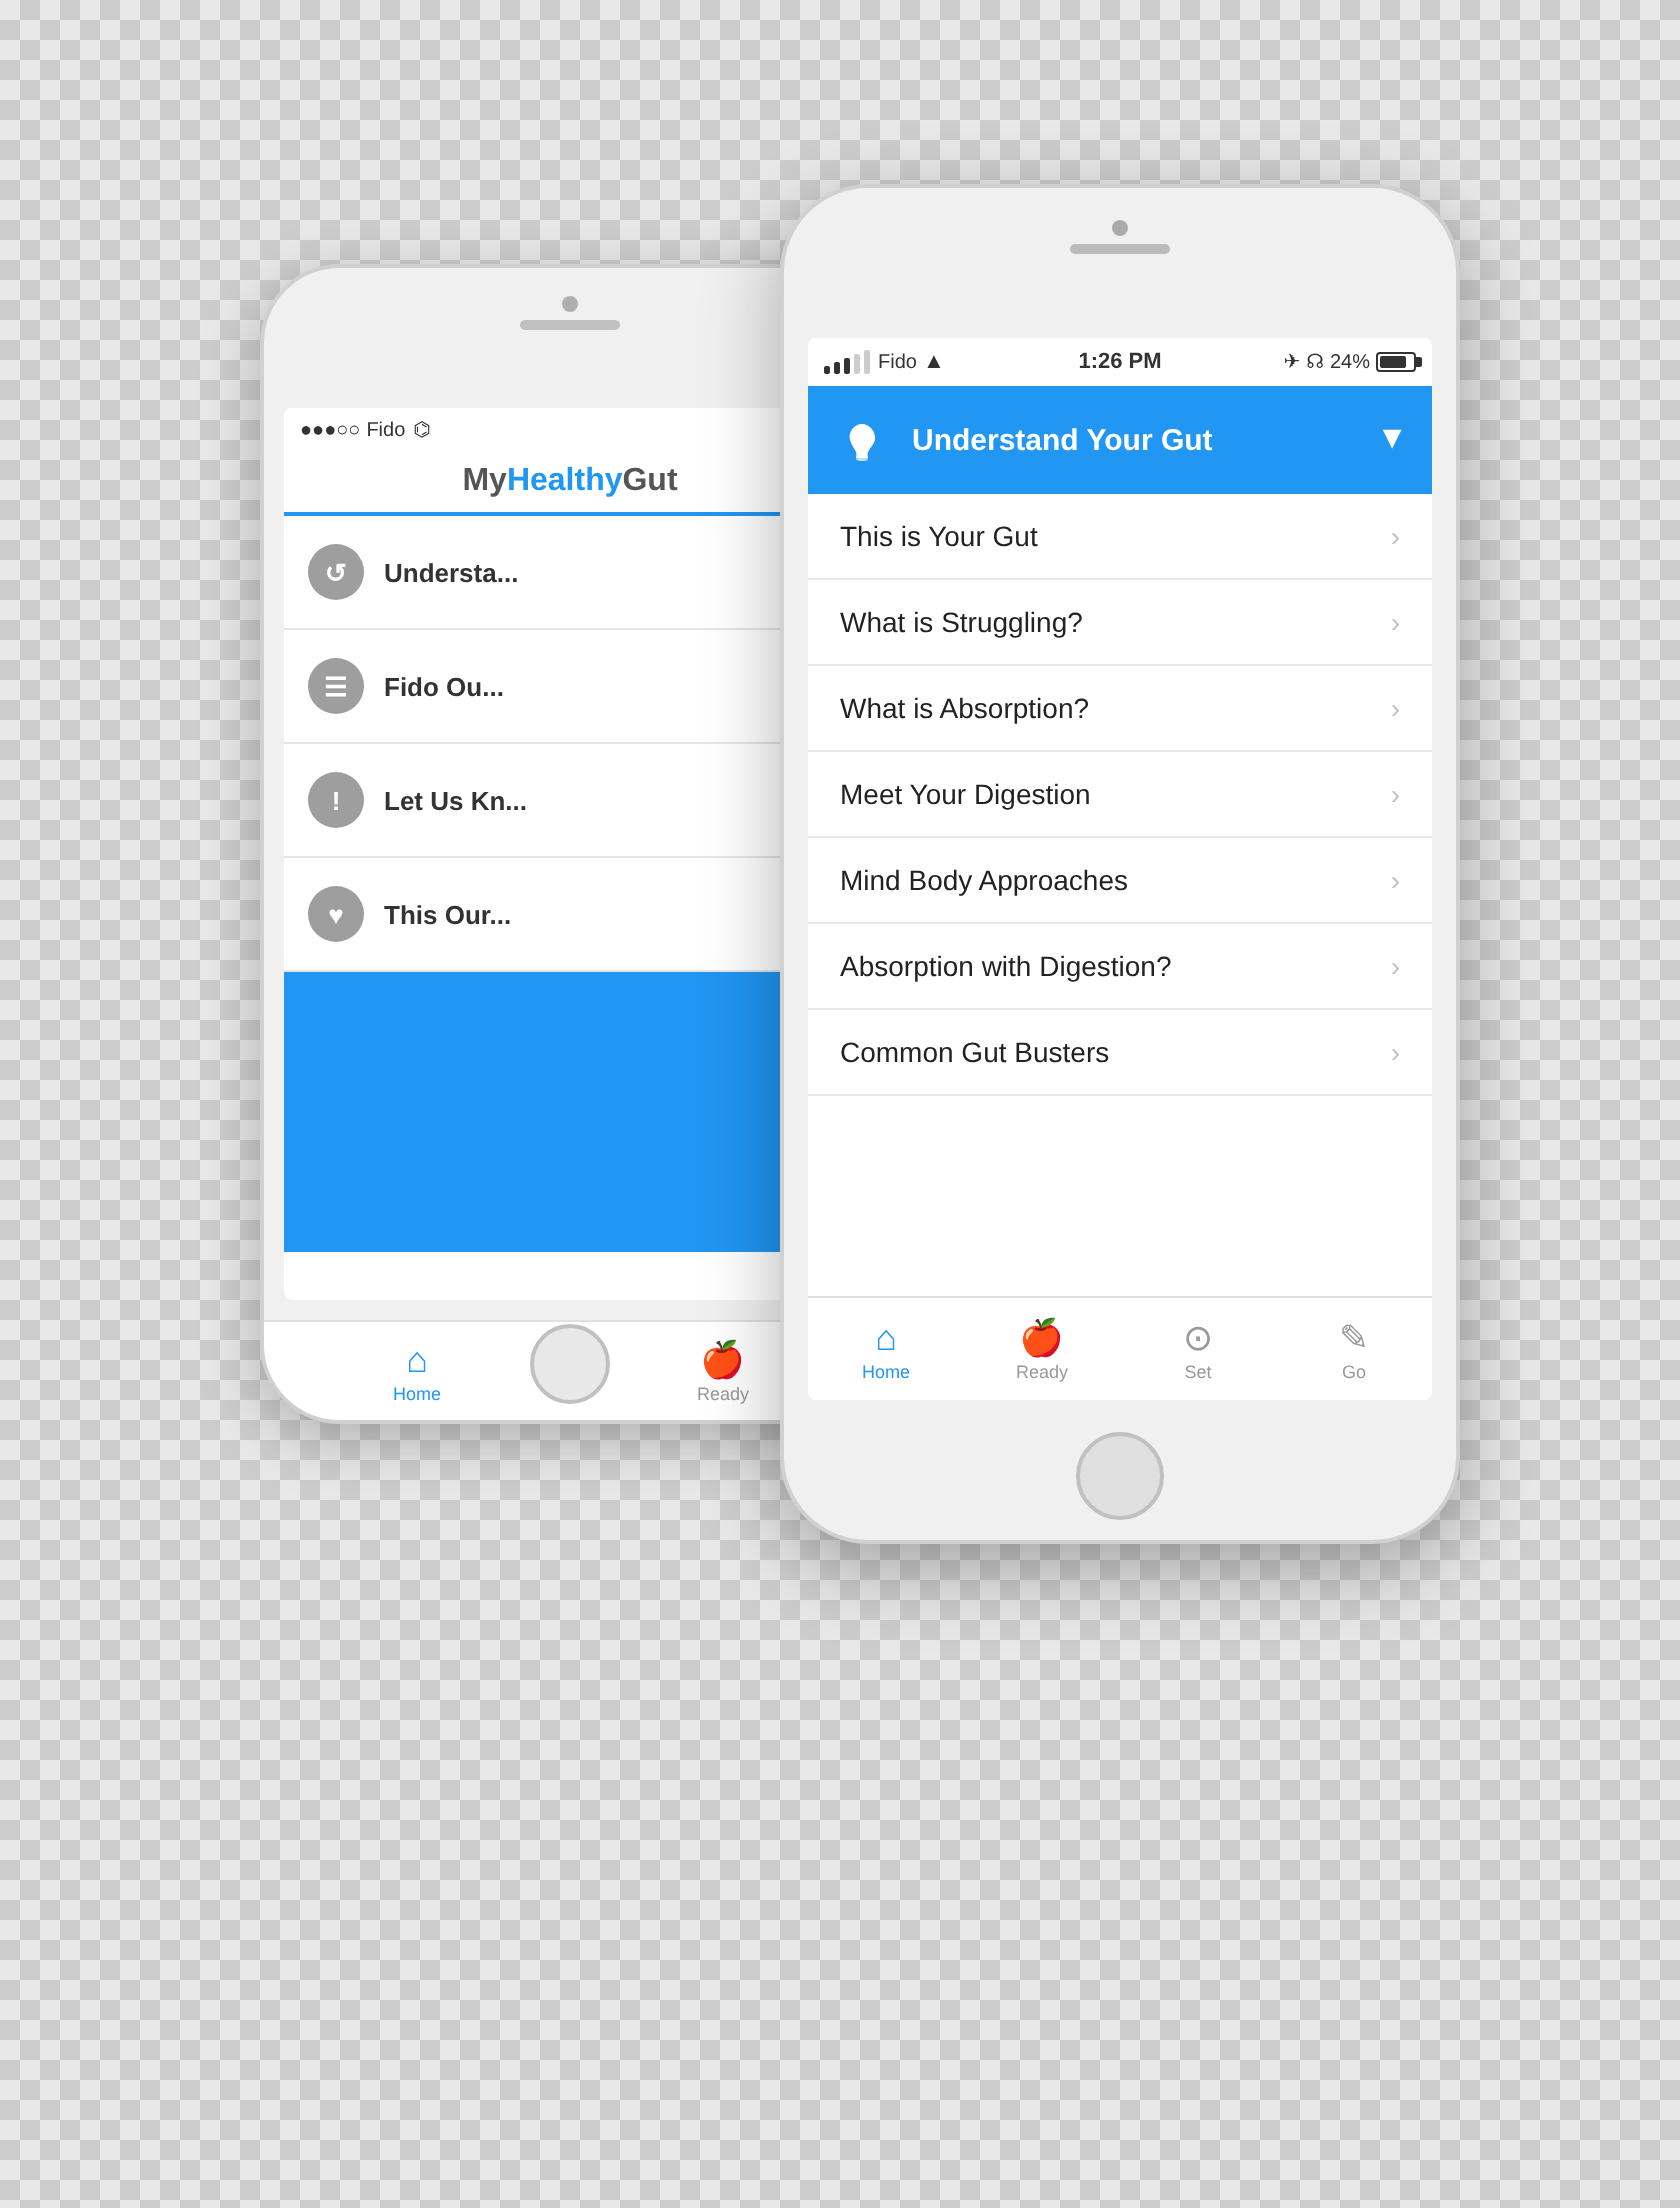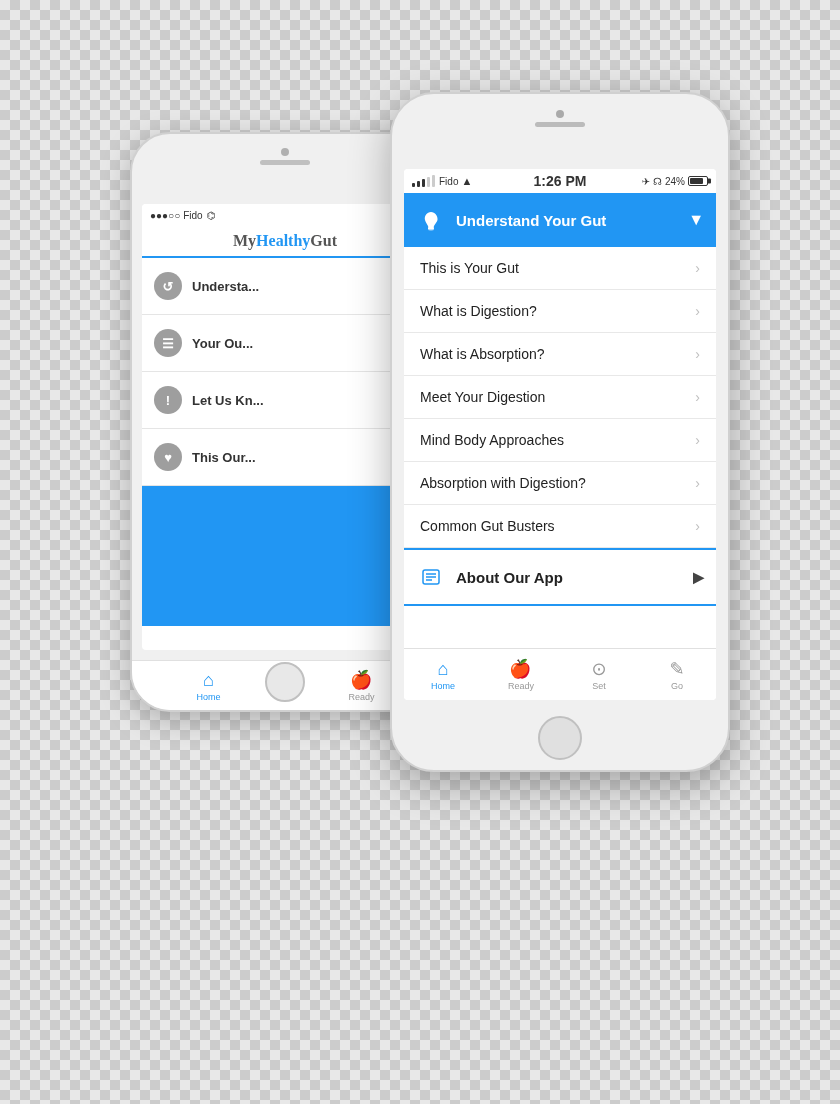--- a/index.html
+++ b/index.html
@@ -58,21 +58,20 @@
       padding: 0 8px;
       font-size: 10px;
       color: #333;
     }
     .phone-back .app-title-back {
       text-align: center;
       padding: 6px 0;
       font-size: 16px;
       font-weight: 600;
       border-bottom: 2px solid #2196F3;
-      font-family: Liberation Serif, serif;
     }
     .phone-back .app-title-back .my { color: #555; }
     .phone-back .app-title-back .healthy { color: #2196F3; font-weight: 700; }
     .phone-back .app-title-back .gut { color: #555; }
 
     .back-menu-item {
       display: flex;
       align-items: center;
       padding: 14px 12px;
       border-bottom: 1px solid #e5e5e5;
@@ -196,21 +195,21 @@
     }
     .front-status-bar .signal span {
       width: 3px;
       background: #333;
       border-radius: 1px;
     }
     .front-status-bar .wifi { margin-right: 6px; font-size: 11px; }
     .front-status-bar .time { 
       flex: 1; 
       text-align: center; 
-      font-size: 14px; 
+      font-size: 11px; 
       font-weight: 600;
     }
     .front-status-bar .right-icons {
       display: flex;
       align-items: center;
       gap: 3px;
       font-size: 10px;
     }
     .battery-icon {
       width: 20px;
@@ -400,21 +399,21 @@
       <div class="app-title-back">
         <span class="my">My</span><span class="healthy">Healthy</span><span class="gut">Gut</span>
       </div>
 
       <div class="back-menu-item">
         <div class="icon-circle" style="background:#9E9E9E;">↺</div>
         <span>Understa...</span>
       </div>
       <div class="back-menu-item">
         <div class="icon-circle" style="background:#9E9E9E;">☰</div>
-        <span>Your Ou...</span>
+        <span>Fido Ou...</span>
       </div>
       <div class="back-menu-item">
         <div class="icon-circle" style="background:#9E9E9E;">!</div>
         <span>Let Us Kn...</span>
       </div>
       <div class="back-menu-item">
         <div class="icon-circle" style="background:#9E9E9E;">♥</div>
         <span>This Our...</span>
       </div>
 
@@ -477,21 +476,21 @@
           </div>
           <span>Understand Your Gut</span>
           <span class="chevron-down">▼</span>
         </div>
 
         <div class="menu-item">
           <span>This is Your Gut</span>
           <span class="chevron-right">›</span>
         </div>
         <div class="menu-item">
-          <span>What is Digestion?</span>
+          <span>What is Struggling?</span>
           <span class="chevron-right">›</span>
         </div>
         <div class="menu-item">
           <span>What is Absorption?</span>
           <span class="chevron-right">›</span>
         </div>
         <div class="menu-item">
           <span>Meet Your Digestion</span>
           <span class="chevron-right">›</span>
         </div>
@@ -501,32 +500,20 @@
         </div>
         <div class="menu-item">
           <span>Absorption with Digestion?</span>
           <span class="chevron-right">›</span>
         </div>
         <div class="menu-item">
           <span>Common Gut Busters</span>
           <span class="chevron-right">›</span>
         </div>
 
-        <div class="section-header-2">
-          <div class="section-icon2">
-            <svg width="22" height="22" viewBox="0 0 22 22" fill="#2196F3">
-              <rect x="3" y="4" width="16" height="14" rx="2" fill="none" stroke="#2196F3" stroke-width="1.5"></rect>
-              <line x1="6" y1="8" x2="16" y2="8" stroke="#2196F3" stroke-width="1.5"></line>
-              <line x1="6" y1="11" x2="16" y2="11" stroke="#2196F3" stroke-width="1.5"></line>
-              <line x1="6" y1="14" x2="12" y2="14" stroke="#2196F3" stroke-width="1.5"></line>
-            </svg>
-          </div>
-          <span>About Our App</span>
-          <span class="chevron-right2">▶</span>
-        </div>
       </div>
 
       <div class="front-tab-bar">
         <div class="front-tab active">
           <div class="tab-icon-f">⌂</div>
           <span>Home</span>
         </div>
         <div class="front-tab">
           <div class="tab-icon-f">🍎</div>
           <span>Ready</span>

